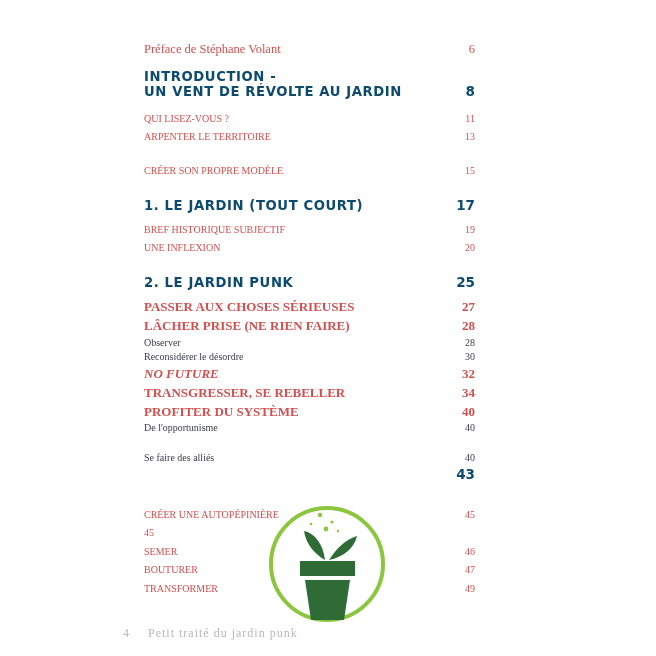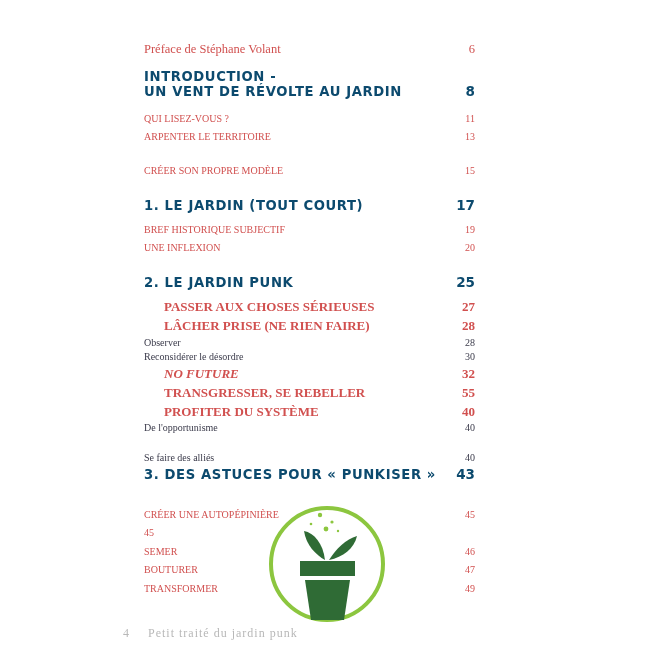--- a/index.html
+++ b/index.html
@@ -6,21 +6,21 @@
     body { width: 656px; height: 656px; position: relative; overflow: hidden; }
     .page { position: absolute; left: 0; top: 0; width: 656px; height: 656px; background: #fff; }
     .row { position: absolute; left: 144px; width: 331px; display: flex; justify-content: space-between; align-items: flex-end; }
     .red { color: #d1504f; }
     .navy { color: #0c4a6e; }
     .pref { font-family: "Liberation Serif", serif; font-size: 12.5px; }
     .pref-num { font-family: "Liberation Serif", serif; font-size: 12.5px; }
     .chap { font-family: "DejaVu Sans", sans-serif; font-weight: bold; font-size: 13.2px; letter-spacing: 0.6px; line-height: 15px; }
     .chap-num { font-family: "DejaVu Sans", sans-serif; font-weight: bold; font-size: 13.5px; }
     .sec { font-family: "Liberation Serif", serif; font-size: 10px; line-height: 15px; }
-    .sec.big { font-size: 13px; font-weight: bold; margin-left: 20px; }
+    .sec.big { font-size: 13px; font-weight: bold; }
     .sec.it { font-style: italic; font-weight: bold; }
     .sub { font-family: "Liberation Serif", serif; font-size: 10px; color: #3a3a4a; }
     .sub-num { font-family: "Liberation Serif", serif; font-size: 10px; color: #3a3a4a; }
     .footer { position: absolute; left: 123px; top: 626px; font-family: "Liberation Serif", serif; font-size: 12px; color: #b8b8b8; letter-spacing: 1px; }
     .footer .pg { margin-right: 14px; }
     .logo { position: absolute; left: 268px; top: 505px; width: 118px; height: 118px; }
   </style>
 </head>
 <body>
 
@@ -86,38 +86,38 @@
   <div class="row" style="top:351px">
     <span class="sub">Reconsidérer le désordre</span>
     <span class="sub-num">30</span>
   </div>
   <div class="row" style="top:366px">
     <span class="sec big it red">NO FUTURE</span>
     <span class="sec big red">32</span>
   </div>
   <div class="row" style="top:385px">
     <span class="sec big red">TRANSGRESSER, SE REBELLER</span>
-    <span class="sec big red">55</span>
+    <span class="sec big red">34</span>
   </div>
   <div class="row" style="top:404px">
     <span class="sec big red">PROFITER DU SYSTÈME</span>
     <span class="sec big red">40</span>
   </div>
   <div class="row" style="top:422px">
     <span class="sub">De l'opportunisme</span>
     <span class="sub-num">40</span>
   </div>
   <div class="row" style="top:452px">
     <span class="sub">Se faire des alliés</span>
     <span class="sub-num">40</span>
   </div>
 
   <div class="row" style="top:466px">
     <span class="chap navy">
-      <span>3. DES ASTUCES POUR « PUNKISER »</span><br>
+      <br>
     </span>
     <span class="chap-num navy">43</span>
   </div>
   <div class="row" style="top:507px">
     <span class="sec red">CRÉER UNE AUTOPÉPINIÈRE</span>
     <span class="sec red">45</span>
   </div>
   <div class="row" style="top:525px">
     <span class="sec red">45</span>
   </div>

